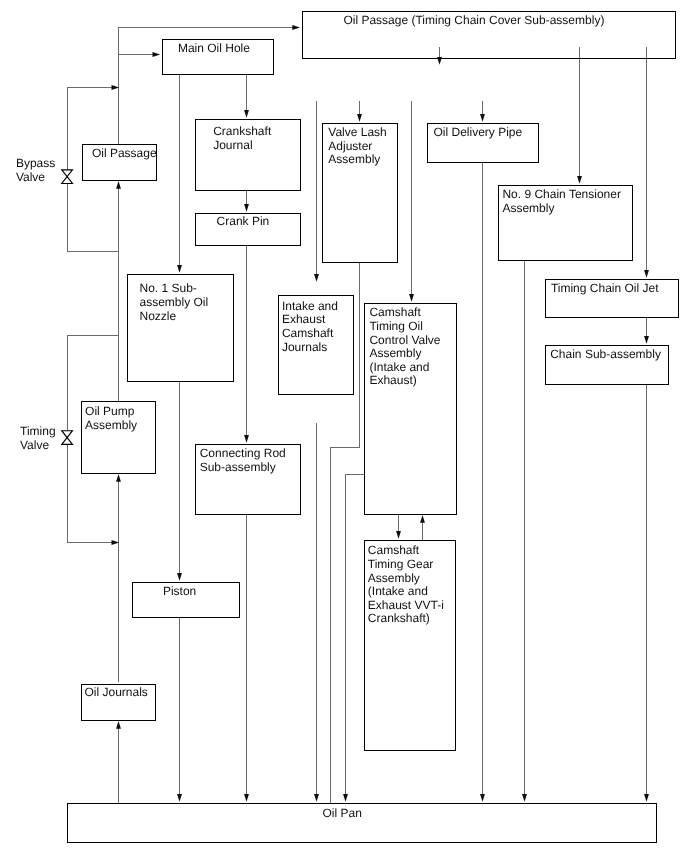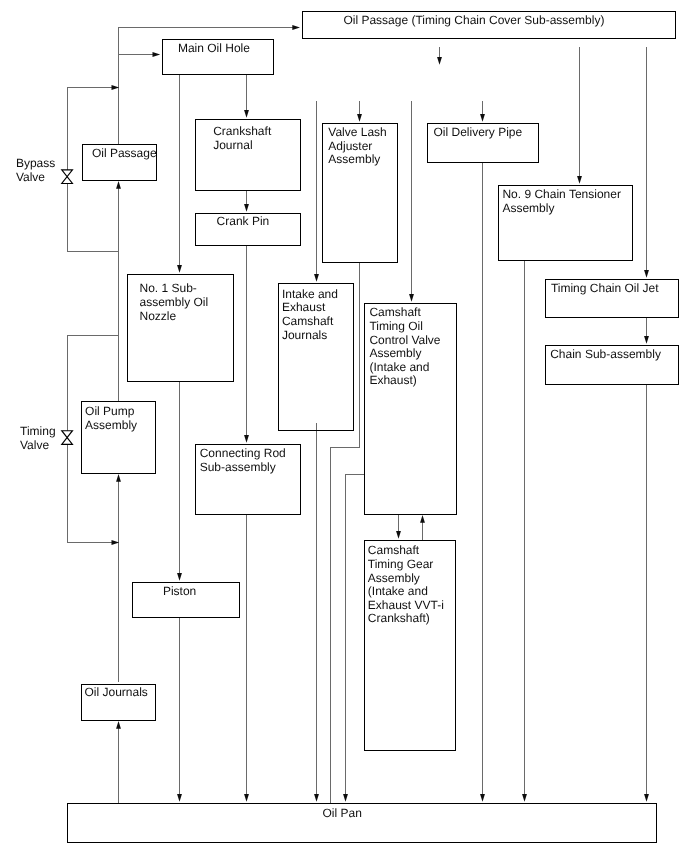--- a/index.html
+++ b/index.html
@@ -77,21 +77,21 @@
     <path class="head" d="M 480.05 794.0999999999999 L 484.95 794.0999999999999 L 482.5 801.8 Z"></path>
     <path class="wire" d="M 524.5 261 L 524.5 796.1"></path>
     <path class="head" d="M 522.05 794.0999999999999 L 526.95 794.0999999999999 L 524.5 801.8 Z"></path>
     <path class="wire" d="M 646.5 318 L 646.5 338.1"></path>
     <path class="head" d="M 644.05 336.1 L 648.95 336.1 L 646.5 343.8 Z"></path>
     <path class="wire" d="M 646.5 385 L 646.5 796.1"></path>
     <path class="head" d="M 644.05 794.0999999999999 L 648.95 794.0999999999999 L 646.5 801.8 Z"></path>
     <path class="valve" d="M 61.74999999999999 169.89999999999998 L 72.44999999999999 169.89999999999998 L 61.74999999999999 183.5 L 72.44999999999999 183.5 Z"></path>
     <path class="valve" d="M 61.74999999999999 430.7 L 72.44999999999999 430.7 L 61.74999999999999 444.3 L 72.44999999999999 444.3 Z"></path>
   </svg>
-  <div class="box" style="left:302px;top:11px;width:374px;height:28px">
+  <div class="box" style="left:302px;top:11px;width:374px;height:48px">
     <span class="bt" style="left:40.4px;top:1.7px">Oil Passage (Timing Chain Cover Sub-assembly)</span>
   </div>
   <div class="box" style="left:162px;top:39px;width:112px;height:36px">
     <span class="bt" style="left:14.9px;top:1.8px">Main Oil Hole</span>
   </div>
   <div class="box" style="left:195px;top:119px;width:106px;height:72px">
     <span class="bt" style="left:17.2px;top:5.4px">Crankshaft</span>
     <span class="bt" style="left:17.2px;top:19.0px">Journal</span>
   </div>
   <div class="box" style="left:322px;top:123px;width:76px;height:140px">
@@ -110,38 +110,38 @@
     <span class="bt" style="left:3.4px;top:15.9px">Assembly</span>
   </div>
   <div class="box" style="left:195px;top:213px;width:106px;height:33px">
     <span class="bt" style="left:20.6px;top:0.5px">Crank Pin</span>
   </div>
   <div class="box" style="left:127px;top:274px;width:107px;height:108px">
     <span class="bt" style="left:11.5px;top:7.4px">No. 1 Sub-</span>
     <span class="bt" style="left:11.5px;top:21.0px">assembly Oil</span>
     <span class="bt" style="left:11.5px;top:34.6px">Nozzle</span>
   </div>
-  <div class="box" style="left:278px;top:283px;width:76px;height:148px">
+  <div class="box" style="left:278px;top:295px;width:76px;height:100px">
     <span class="bt" style="left:2.9px;top:3.8px">Intake and</span>
     <span class="bt" style="left:2.9px;top:17.4px">Exhaust</span>
     <span class="bt" style="left:2.9px;top:31.0px">Camshaft</span>
     <span class="bt" style="left:2.9px;top:44.6px">Journals</span>
   </div>
   <div class="box" style="left:545px;top:279px;width:134px;height:39px">
     <span class="bt" style="left:4.9px;top:1.7px">Timing Chain Oil Jet</span>
   </div>
   <div class="box" style="left:364px;top:303px;width:93px;height:212px">
     <span class="bt" style="left:4.4px;top:2.3px">Camshaft</span>
     <span class="bt" style="left:4.4px;top:15.9px">Timing Oil</span>
     <span class="bt" style="left:4.4px;top:29.5px">Control Valve</span>
     <span class="bt" style="left:4.4px;top:43.1px">Assembly</span>
     <span class="bt" style="left:4.4px;top:56.7px">(Intake and</span>
     <span class="bt" style="left:4.4px;top:70.3px">Exhaust)</span>
   </div>
-  <div class="box" style="left:545px;top:345px;width:134px;height:40px">
+  <div class="box" style="left:545px;top:345px;width:124px;height:40px">
     <span class="bt" style="left:4.2px;top:2.3px">Chain Sub-assembly</span>
   </div>
   <div class="box" style="left:81px;top:401px;width:75px;height:73px">
     <span class="bt" style="left:3.1px;top:3.4px">Oil Pump</span>
     <span class="bt" style="left:3.1px;top:17.0px">Assembly</span>
   </div>
   <div class="box" style="left:195px;top:444px;width:106px;height:71px">
     <span class="bt" style="left:3.7px;top:2.0px">Connecting Rod</span>
     <span class="bt" style="left:3.7px;top:15.6px">Sub-assembly</span>
   </div>

